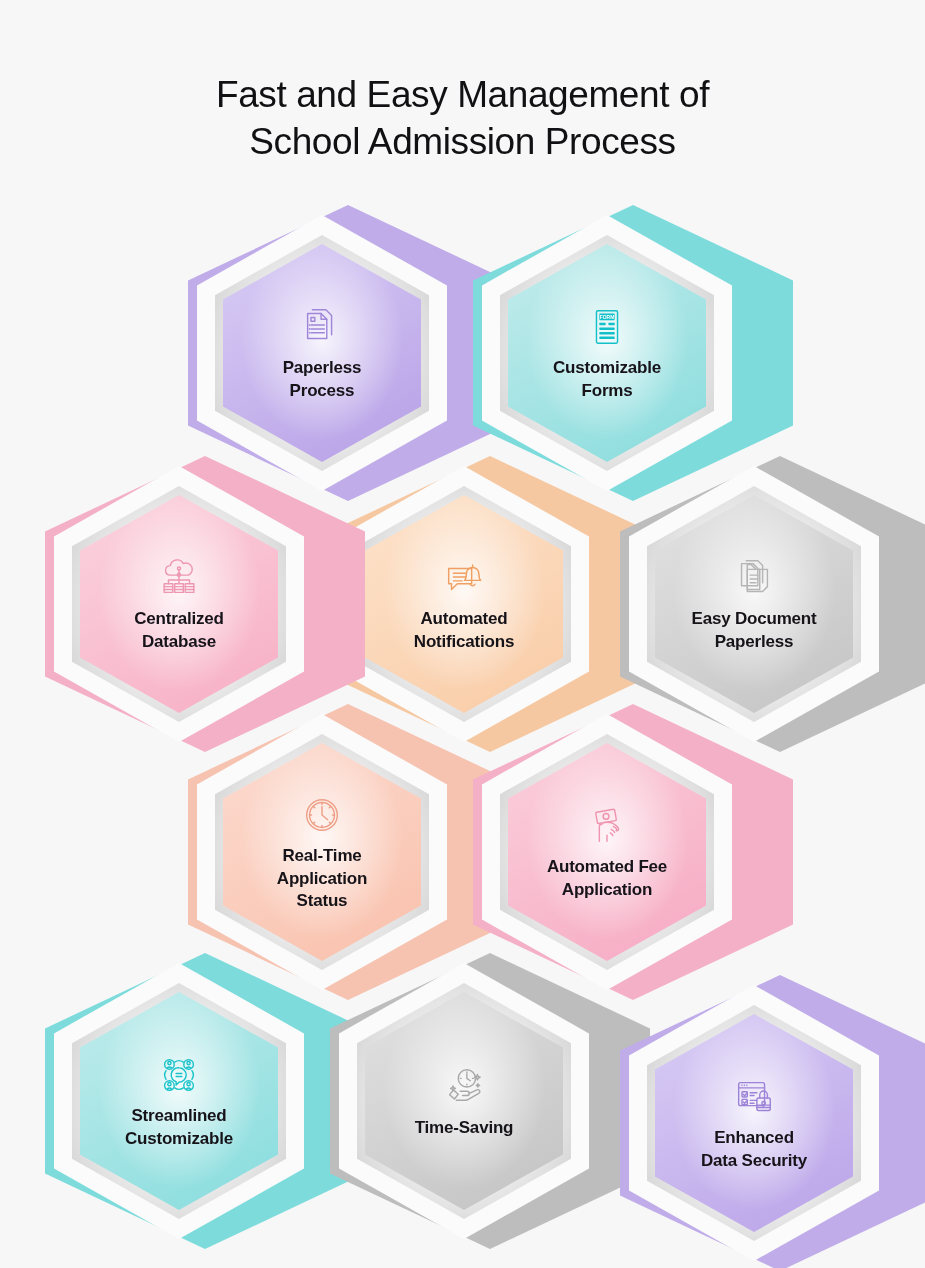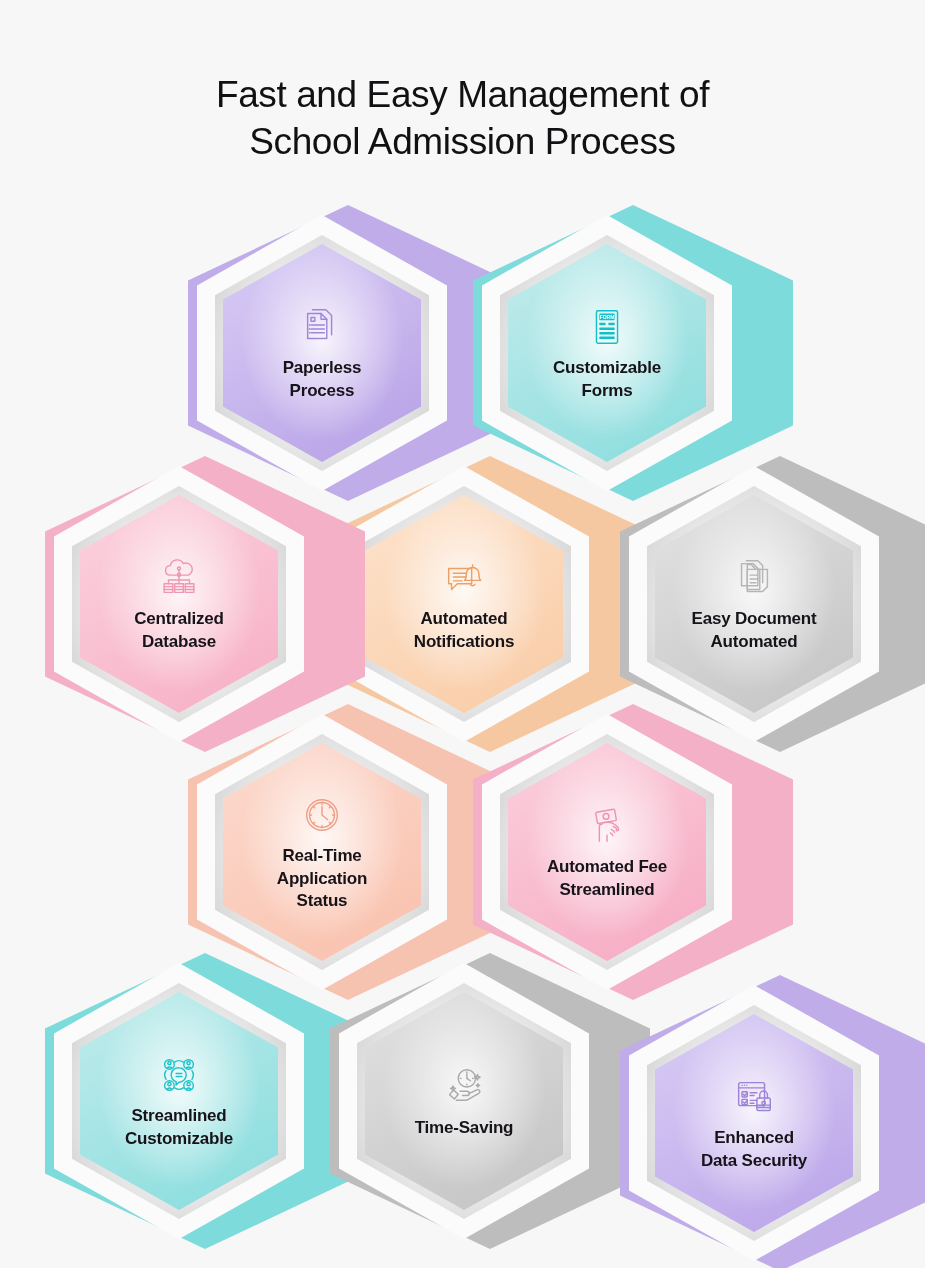--- a/index.html
+++ b/index.html
@@ -202,21 +202,21 @@
           <svg viewBox="0 0 48 48">
             <path fill="none" stroke="#b5b5b5" stroke-width="1.5" stroke-linecap="round" stroke-linejoin="round" d="M11 9h12l5 5v18H11z"></path>
             <path fill="none" stroke="#b5b5b5" stroke-width="1.5" stroke-linecap="round" stroke-linejoin="round" d="M16 6h12l5 5v18"></path>
             <path fill="none" stroke="#b5b5b5" stroke-width="1.5" stroke-linecap="round" stroke-linejoin="round" d="M17 38h16l5-5V15h-12l-5-5H17z" transform="translate(0,0)"></path>
             <path fill="none" stroke="#b5b5b5" stroke-width="1.5" stroke-linecap="round" stroke-linejoin="round" d="M17 15h13v21H17z"></path>
             <path fill="none" stroke="#b5b5b5" stroke-width="1.5" stroke-linecap="round" stroke-linejoin="round" d="M30 15v0"></path>
             <path fill="none" stroke="#b5b5b5" stroke-width="1.5" stroke-linecap="round" stroke-linejoin="round" d="M20 21h8M20 25h8M20 29h6"></path>
           </svg>
         </div>
         <div class="hex-label" style="color: rgb(22, 19, 25);">Easy Document
-Automated</div>
+Paperless</div>
       </div>
     </div>
     <div class="hex-cell" style="left: 188px; top: 704px;">
       <div class="hex-outer" style="background: rgb(247, 195, 177);"></div>
       <div class="hex-gap" style="background: rgb(251, 251, 251);"></div>
       <div class="hex-shadowring"></div>
       <div class="hex-inner" style="background: radial-gradient(at 50% 44%, rgba(255, 255, 255, 0.85) 0%, rgba(255, 255, 255, 0) 58%), linear-gradient(150deg, rgb(252, 219, 208) 0%, rgb(249, 192, 171) 100%);">
         <div class="hex-icon">
           <svg viewBox="0 0 48 48">
             <circle fill="none" stroke="#ee9f87" stroke-width="1.5" stroke-linecap="round" stroke-linejoin="round" cx="24" cy="24" r="16"></circle>
@@ -241,21 +241,21 @@
             <circle fill="none" stroke="#ef94b0" stroke-width="1.5" stroke-linecap="round" stroke-linejoin="round" cx="23" cy="14" r="3"></circle>
             <path fill="none" stroke="#ef94b0" stroke-width="1.5" stroke-linecap="round" stroke-linejoin="round" d="M20 20.5c1.8-.3 7.5-.6 9.6.6 2.1 1.2 5.4 3.3 6.2 5.2.8 1.9-.5 3.3-2.3 2.6"></path>
             <path fill="none" stroke="#ef94b0" stroke-width="1.5" stroke-linecap="round" stroke-linejoin="round" d="M30.5 24.5c1.6.8 3.6 2.2 4 3.6"></path>
             <path fill="none" stroke="#ef94b0" stroke-width="1.5" stroke-linecap="round" stroke-linejoin="round" d="M28.5 27.5c1.5.8 3 1.9 3.4 3.2"></path>
             <path fill="none" stroke="#ef94b0" stroke-width="1.5" stroke-linecap="round" stroke-linejoin="round" d="M19 22c-1.6 0-3 1.2-3 2.8V40"></path>
             <path fill="none" stroke="#ef94b0" stroke-width="1.5" stroke-linecap="round" stroke-linejoin="round" d="M27.5 31.2c1.2.8 2.3 1.8 2.6 2.9"></path>
             <path fill="none" stroke="#ef94b0" stroke-width="1.5" stroke-linecap="round" stroke-linejoin="round" d="M24 33.5V40"></path>
           </svg>
         </div>
         <div class="hex-label" style="color: rgb(22, 19, 25);">Automated Fee
-Streamlined</div>
+Application</div>
       </div>
     </div>
     <div class="hex-cell" style="left: 45px; top: 953px;">
       <div class="hex-outer" style="background: rgb(125, 219, 220);"></div>
       <div class="hex-gap" style="background: rgb(251, 251, 251);"></div>
       <div class="hex-shadowring"></div>
       <div class="hex-inner" style="background: radial-gradient(at 50% 44%, rgba(255, 255, 255, 0.85) 0%, rgba(255, 255, 255, 0) 58%), linear-gradient(150deg, rgb(194, 236, 236) 0%, rgb(134, 220, 221) 100%);">
         <div class="hex-icon">
           <svg viewBox="0 0 48 48">
             <circle fill="none" stroke="#1ac3ca" stroke-width="1.5" stroke-linecap="round" stroke-linejoin="round" cx="14" cy="13" r="5"></circle>

